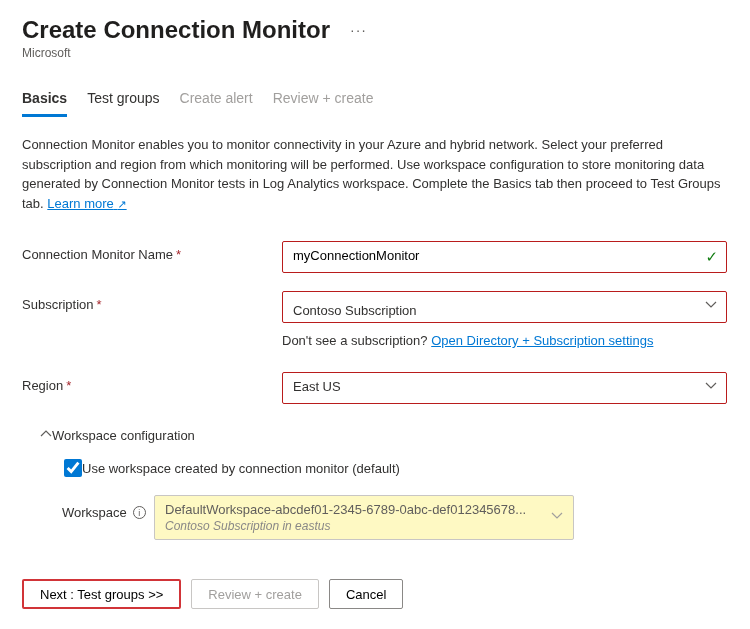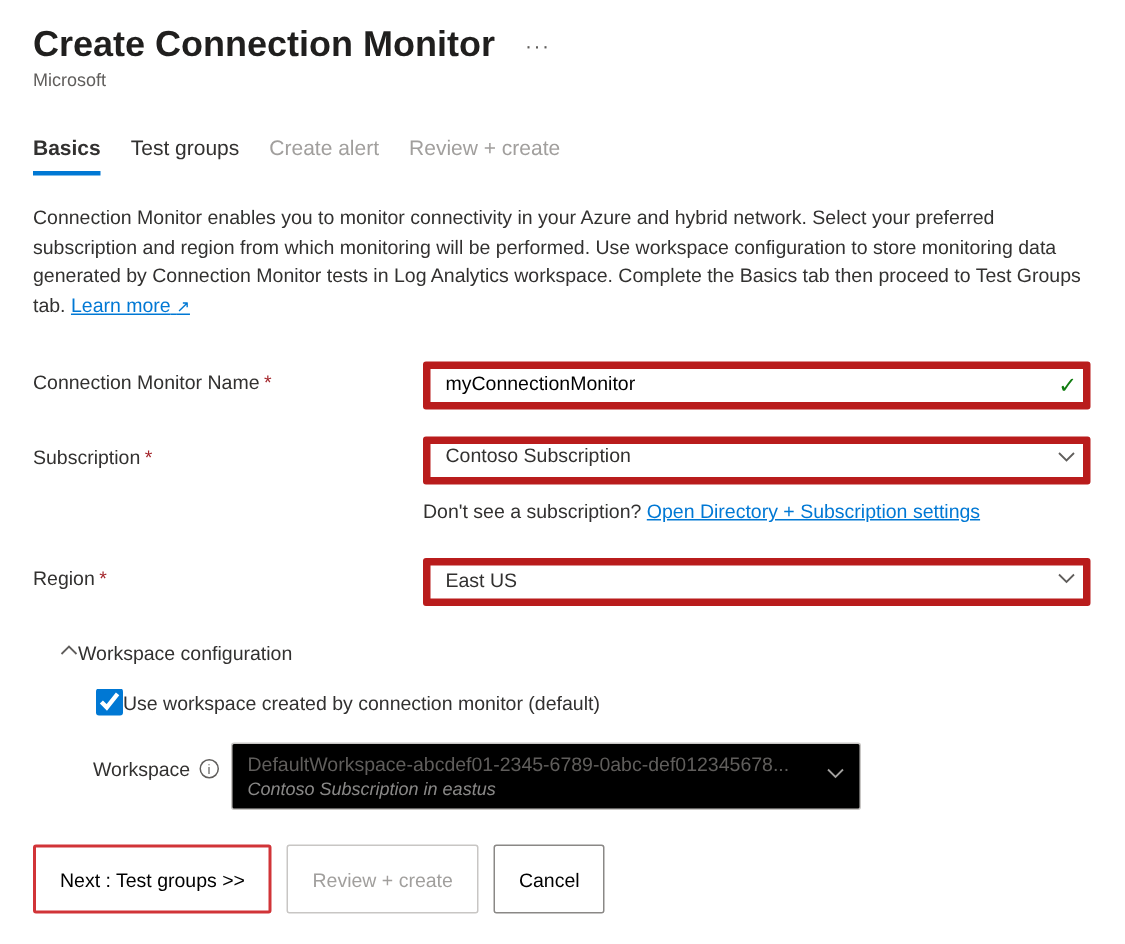--- a/index.html
+++ b/index.html
@@ -26,52 +26,52 @@
     .learn-link { color: #0078d4; text-decoration: underline; cursor: pointer; }
     .ext-icon { font-size: 11px; }
     .form { margin-top: 28px; }
     .row { display: flex; align-items: flex-start; margin-bottom: 18px; }
     .label-col { width: 260px; padding-top: 6px; font-size: 13px; }
     .req { color: #a4262c; margin-left: 3px; }
     .field-col { flex: 1; max-width: 445px; }
     .txt, .sel {
       width: 100%;
       height: 32px;
-      border: 5px solid #b91c1c;
+      border: 1px solid #b91c1c;
       border-radius: 2px;
       padding: 0 30px 4px 10px;
       font-size: 13px;
       font-family: inherit;
       background: #fff;
       position: relative;
     }
     .sel-wrap { position: relative; }
     .chev { position: absolute; right: 10px; top: 8px; pointer-events: none; color: #605e5c; }
     .check-ico { position: absolute; right: 9px; top: 7px; color: #107c10; font-size: 15px; pointer-events: none; }
     .helper { margin-top: 10px; font-size: 13px; }
     .helper a { color: #0078d4; text-decoration: underline; text-align: right; }
     .section-header { display: flex; align-items: flex-start; gap: 0; margin: 24px 0 16px 18px; cursor: pointer; font-size: 13px; }
     .sect-caret { font-size: 12px; color: #605e5c; }
     .check-row { display: flex; align-items: center; margin: 0 0 18px 42px; }
     .chk { width: 18px; height: 18px; accent-color: #0078d4; }
     .ws-row { display: flex; align-items: flex-start; margin-left: 40px; }
     .ws-label { width: 92px; padding-top: 10px; display: flex; align-items: center; gap: 6px; }
     .info-ico { width: 13px; height: 13px; border: 1px solid #605e5c; border-radius: 50%; font-size: 9px; display: inline-flex; align-items: center; justify-content: center; color: #605e5c; }
     .ws-sel {
-      flex: 1; max-width: 420px; background: #000000; border: 1px solid #c8c6c4; border-radius: 2px;
+      flex: 1; max-width: 420px; background: #fef9c3; border: 1px solid #c8c6c4; border-radius: 2px;
       padding: 6px 30px 6px 10px; position: relative; color: #605e5c;
     }
     .ws-sel .main-txt { white-space: nowrap; overflow: hidden; text-overflow: ellipsis; font-size: 13px; }
     .ws-sel .sub-txt { font-size: 12px; font-style: italic; color: #898887; margin-top: 2px; }
     .footer {
       position: absolute; left: 0; right: 0; bottom: 0;
       padding: 14px 22px 20px; display: flex; gap: 10px;
     }
     .btn {
-      height: 46px; padding: 0 16px; font-size: 13px; font-family: inherit;
+      height: 30px; padding: 0 16px; font-size: 13px; font-family: inherit;
       background: #fff; border: 1px solid #8a8886; border-radius: 2px; cursor: pointer;
     }
     .btn.primary { border: 2px solid #d13438; font-weight: 400; }
     .btn.disabled { color: #a19f9d; border-color: #c8c6c4; cursor: default; }
     svg.chev-svg { width: 12px; height: 12px; }
   </style>
 </head>
 <body>
 
 <div class="header-row">
@@ -105,21 +105,21 @@
       <span class="check-ico">✓</span>
     </div>
   </div>
 
   <div class="row" style="margin-bottom:8px;">
     <div class="label-col">
       <span>Subscription</span><span class="req">*</span>
     </div>
     <div class="field-col">
       <div class="sel-wrap">
-        <div class="sel" style="display:flex;align-items:flex-start;">
+        <div class="sel" style="display:flex;align-items:flex-end;">
           <span>Contoso Subscription</span>
         </div>
         <span class="chev">
           <svg class="chev-svg" viewBox="0 0 12 12">
               <path d="M1 3l5 5 5-5" fill="none" stroke="#605e5c" stroke-width="1.2"></path>
             </svg>
         </span>
       </div>
       <div class="helper">
         <span>Don't see a subscription?</span>

